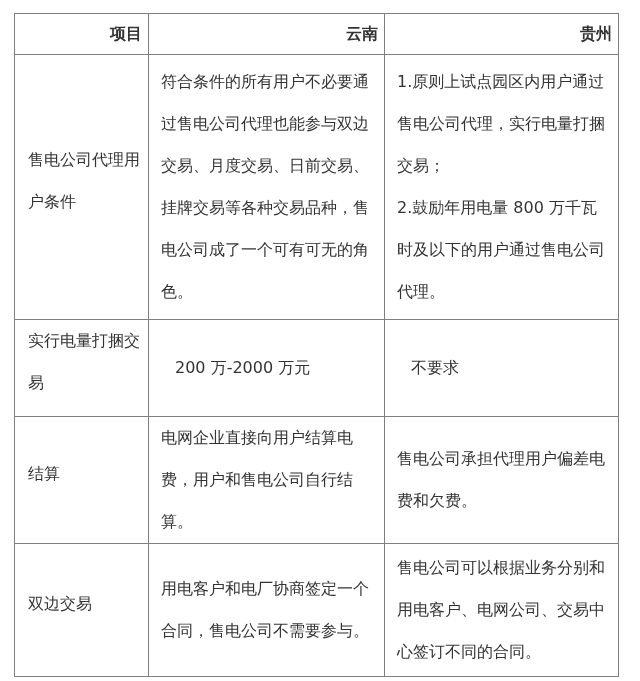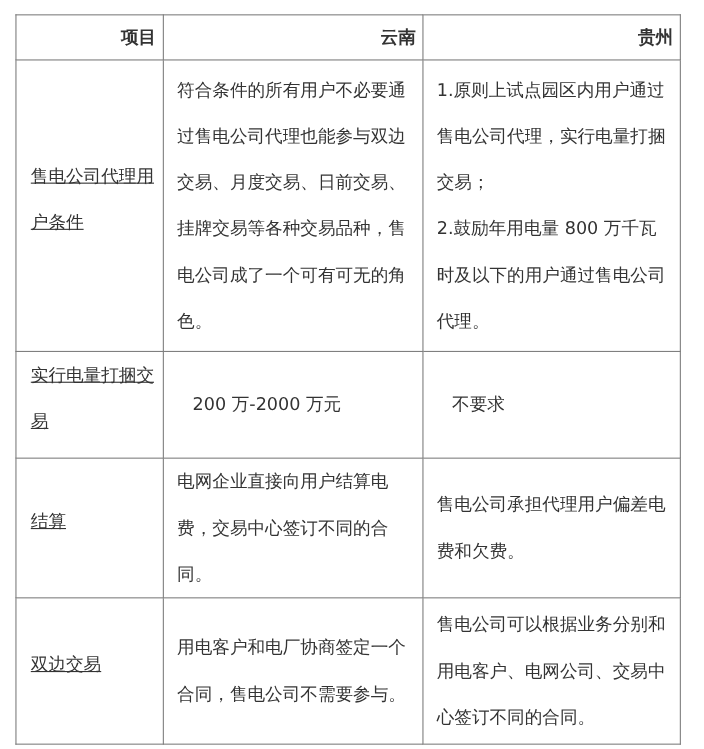--- a/index.html
+++ b/index.html
@@ -44,21 +44,21 @@
     line-height: 42px;
     padding: 0 12px;
     white-space: pre-line;
     overflow-wrap: break-word;
   }
   
   col.c-item { width: 134px; }
   col.c-yunnan { width: 236px; }
   col.c-guizhou { width: 234px; }
   
-  table.cmp td.item-cell { padding: 0 5px 12px 13px; text-decoration: underline; }
+  table.cmp td.item-cell { padding: 0 5px 12px 13px; }
   
   tr.r1 td { height: 252px; }
   tr.r2 td { height: 40px; padding-left: 26px; }
   tr.r3 td { height: 119px; }
   tr.r4 td { height: 83px; }
   tr.r5 td { height: 120px; }
 </style>
 </head>
 <body>
 
@@ -83,21 +83,21 @@
         <td>1.原则上试点园区内用户通过售电公司代理，实行电量打捆交易；
 2.鼓励年用电量 800 万千瓦时及以下的用户通过售电公司代理。</td>
       </tr>
       <tr class="r2">
         <td class="item-cell">实行电量打捆交易</td>
         <td>200 万-2000 万元</td>
         <td>不要求</td>
       </tr>
       <tr class="r4">
         <td class="item-cell">结算</td>
-        <td>电网企业直接向用户结算电费，交易中心签订不同的合同。</td>
+        <td>电网企业直接向用户结算电费，用户和售电公司自行结算。</td>
         <td>售电公司承担代理用户偏差电费和欠费。</td>
       </tr>
       <tr class="r5">
         <td class="item-cell">双边交易</td>
         <td>用电客户和电厂协商签定一个合同，售电公司不需要参与。</td>
         <td>售电公司可以根据业务分别和用电客户、电网公司、交易中心签订不同的合同。</td>
       </tr>
     </tbody>
   </table>
 </div>

